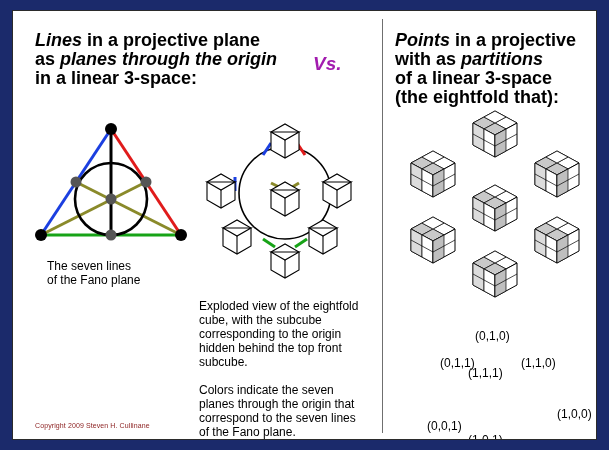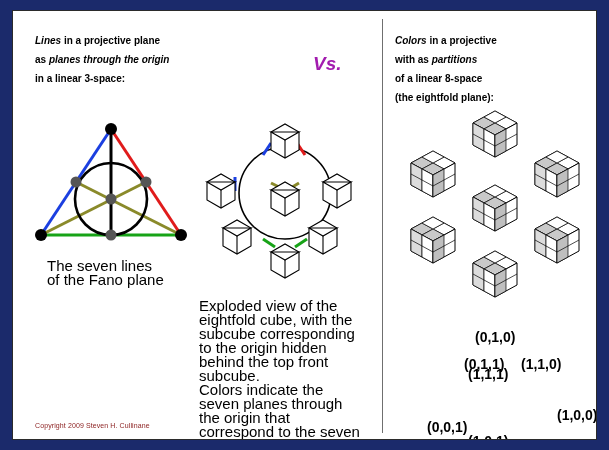--- a/index.html
+++ b/index.html
@@ -38,65 +38,65 @@
     top: 8px;
     width: 1px;
     height: 414px;
     background: #6f6f6f;
   }
 
   
   .head {
     position: absolute;
     font-weight: bold;
-    font-size: 10px;
+    font-size: 18px;
     line-height: 19px;
     color: #000;
   }
   .head .it { font-style: italic; }
   #head-left  { left: 22px; top: 20px; width: 252px; }
   #head-right { left: 382px; top: 20px; width: 200px; }
   #vs-label {
     position: absolute;
     left: 300px; top: 42px;
     font-weight: bold;
     font-size: 19px;
     font-style: italic;
     color: #a21caf;
   }
 
   
   #fano { position: absolute; left: 18px; top: 108px; width: 160px; height: 126px; }
   .caption {
     position: absolute;
-    font-size: 15px;
+    font-size: 12px;
     line-height: 14px;
     color: #000;
   }
   #fano-caption { left: 34px; top: 248px; width: 150px; text-align: left; }
 
   
   #exploded { position: absolute; left: 184px; top: 110px; width: 176px; height: 160px; }
 
   #mid-text-1 { left: 186px; top: 288px; width: 162px; }
   #mid-text-2 { left: 186px; top: 372px; width: 166px; }
 
   
   #cubes { position: absolute; left: 378px; top: 98px; width: 208px; height: 190px; }
 
   
   .coord {
     position: absolute;
-    font-size: 14px;
-    font-weight: bold;
+    font-size: 12px;
+    font-weight: normal;
     color: #000;
     white-space: nowrap;
   }
   #c-010 { left: 462px; top: 318px; }
-  #c-011 { left: 414px; top: 345px; padding-left: 37px; }
+  #c-011 { left: 390px; top: 345px; padding-left: 37px; }
   #c-110 { left: 508px; top: 345px; }
   #c-111 { left: 455px; top: 355px; }
   #c-001 { left: 414px; top: 396px; margin-top: 12px; }
   #c-100 { left: 508px; top: 396px; margin-left: 36px; }
   #c-101 { left: 455px; top: 422px; }
 
   #copyright {
     position: absolute;
     left: 22px; top: 411px;
     font-size: 7px;
@@ -115,24 +115,24 @@
 
     <div class="head" id="head-left">
       <span class="it">Lines</span><span> in a projective plane</span><br>
       <span>as </span><span class="it">planes through the origin</span><br>
       <span>in a linear 3-space:</span>
     </div>
 
     <div id="vs-label">Vs.</div>
 
     <div class="head" id="head-right">
-      <span class="it">Colors</span><span> in a projective</span><br>
+      <span class="it">Points</span><span> in a projective</span><br>
       <span>with as </span><span class="it">partitions</span><br>
-      <span>of a linear 8-space</span><br>
-      <span>(the eightfold plane):</span>
+      <span>of a linear 3-space</span><br>
+      <span>(the eightfold that):</span>
     </div>
 
     <svg id="fano" viewBox="0 0 160 126">
 
       <line x1="80" y1="10" x2="10" y2="116" stroke="#1b3fe0" stroke-width="3"></line>
       <line x1="80" y1="10" x2="150" y2="116" stroke="#e01b1b" stroke-width="3"></line>
       <line x1="10" y1="116" x2="150" y2="116" stroke="#17a317" stroke-width="3"></line>
 
       <line x1="80" y1="10" x2="80" y2="116" stroke="#000000" stroke-width="3"></line>
       <line x1="10" y1="116" x2="115" y2="63" stroke="#8a8a2a" stroke-width="3"></line>

